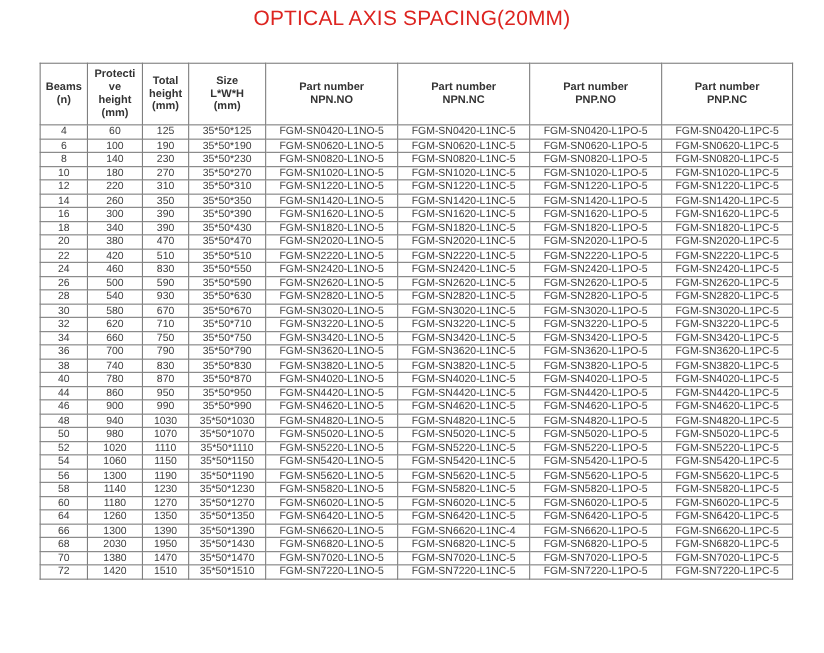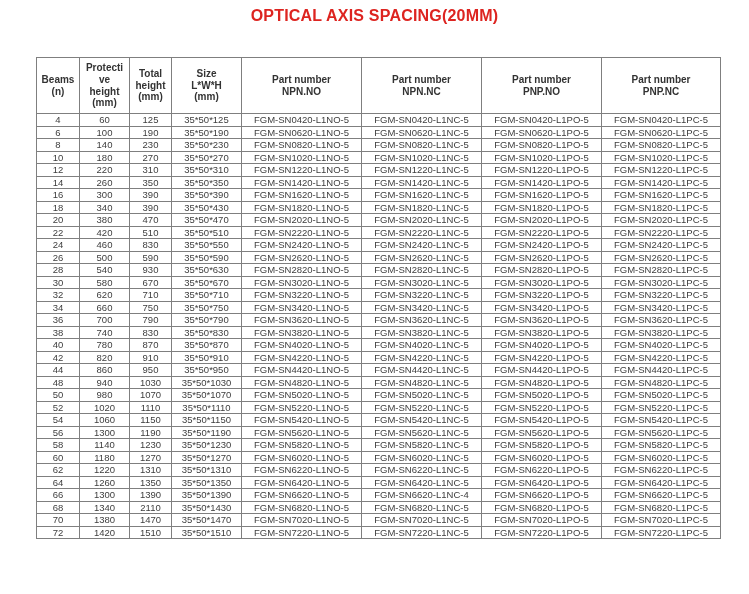--- a/index.html
+++ b/index.html
@@ -2,21 +2,21 @@
 <html><head>
 <meta charset="utf-8">
 <style>
   html,body { margin:0; padding:0; }
   body {
     width:749px; height:594px; background:#ffffff; position:relative;
     font-family:"Liberation Sans", sans-serif; overflow:hidden;
   }
   .title {
     margin:0; padding-top:7px; text-align:center;
-    color:#dd2420; font-size:16px; font-weight:bold; letter-spacing:0.2px;
+    color:#dd2420; font-size:19px; font-weight:normal; letter-spacing:0.2px;
   }
   table.spec {
     position:absolute; left:36px; top:57px; width:684px;
     border-collapse:collapse; table-layout:fixed;
   }
   .spec th, .spec td {
     border:1px solid #7f7f7f; text-align:center; vertical-align:middle;
     padding:0; overflow:hidden;
   }
   .spec th {
@@ -253,40 +253,40 @@
         <td>40</td>
         <td>780</td>
         <td>870</td>
         <td>35*50*870</td>
         <td>FGM-SN4020-L1NO-5</td>
         <td>FGM-SN4020-L1NC-5</td>
         <td>FGM-SN4020-L1PO-5</td>
         <td>FGM-SN4020-L1PC-5</td>
       </tr>
       <tr>
-        <td>42</td>
-        <td>820</td>
-        <td>910</td>
-        <td>35*50*910</td>
-        <td>FGM-SN4220-L1NO-5</td>
-        <td>FGM-SN4220-L1NC-5</td>
-        <td>FGM-SN4220-L1PO-5</td>
-        <td>FGM-SN4220-L1PC-5</td>
-      </tr>
-      <tr>
         <td>44</td>
         <td>860</td>
         <td>950</td>
         <td>35*50*950</td>
         <td>FGM-SN4420-L1NO-5</td>
         <td>FGM-SN4420-L1NC-5</td>
         <td>FGM-SN4420-L1PO-5</td>
         <td>FGM-SN4420-L1PC-5</td>
       </tr>
       <tr>
+        <td>46</td>
+        <td>900</td>
+        <td>990</td>
+        <td>35*50*990</td>
+        <td>FGM-SN4620-L1NO-5</td>
+        <td>FGM-SN4620-L1NC-5</td>
+        <td>FGM-SN4620-L1PO-5</td>
+        <td>FGM-SN4620-L1PC-5</td>
+      </tr>
+      <tr>
         <td>48</td>
         <td>940</td>
         <td>1030</td>
         <td>35*50*1030</td>
         <td>FGM-SN4820-L1NO-5</td>
         <td>FGM-SN4820-L1NC-5</td>
         <td>FGM-SN4820-L1PO-5</td>
         <td>FGM-SN4820-L1PC-5</td>
       </tr>
       <tr>
@@ -343,30 +343,20 @@
         <td>60</td>
         <td>1180</td>
         <td>1270</td>
         <td>35*50*1270</td>
         <td>FGM-SN6020-L1NO-5</td>
         <td>FGM-SN6020-L1NC-5</td>
         <td>FGM-SN6020-L1PO-5</td>
         <td>FGM-SN6020-L1PC-5</td>
       </tr>
       <tr>
-        <td>62</td>
-        <td>1220</td>
-        <td>1310</td>
-        <td>35*50*1310</td>
-        <td>FGM-SN6220-L1NO-5</td>
-        <td>FGM-SN6220-L1NC-5</td>
-        <td>FGM-SN6220-L1PO-5</td>
-        <td>FGM-SN6220-L1PC-5</td>
-      </tr>
-      <tr>
         <td>64</td>
         <td>1260</td>
         <td>1350</td>
         <td>35*50*1350</td>
         <td>FGM-SN6420-L1NO-5</td>
         <td>FGM-SN6420-L1NC-5</td>
         <td>FGM-SN6420-L1PO-5</td>
         <td>FGM-SN6420-L1PC-5</td>
       </tr>
       <tr>
@@ -374,22 +364,22 @@
         <td>1300</td>
         <td>1390</td>
         <td>35*50*1390</td>
         <td>FGM-SN6620-L1NO-5</td>
         <td>FGM-SN6620-L1NC-4</td>
         <td>FGM-SN6620-L1PO-5</td>
         <td>FGM-SN6620-L1PC-5</td>
       </tr>
       <tr>
         <td>68</td>
-        <td>1340</td>
-        <td>2110</td>
+        <td>2030</td>
+        <td>1950</td>
         <td>35*50*1430</td>
         <td>FGM-SN6820-L1NO-5</td>
         <td>FGM-SN6820-L1NC-5</td>
         <td>FGM-SN6820-L1PO-5</td>
         <td>FGM-SN6820-L1PC-5</td>
       </tr>
       <tr>
         <td>70</td>
         <td>1380</td>
         <td>1470</td>

